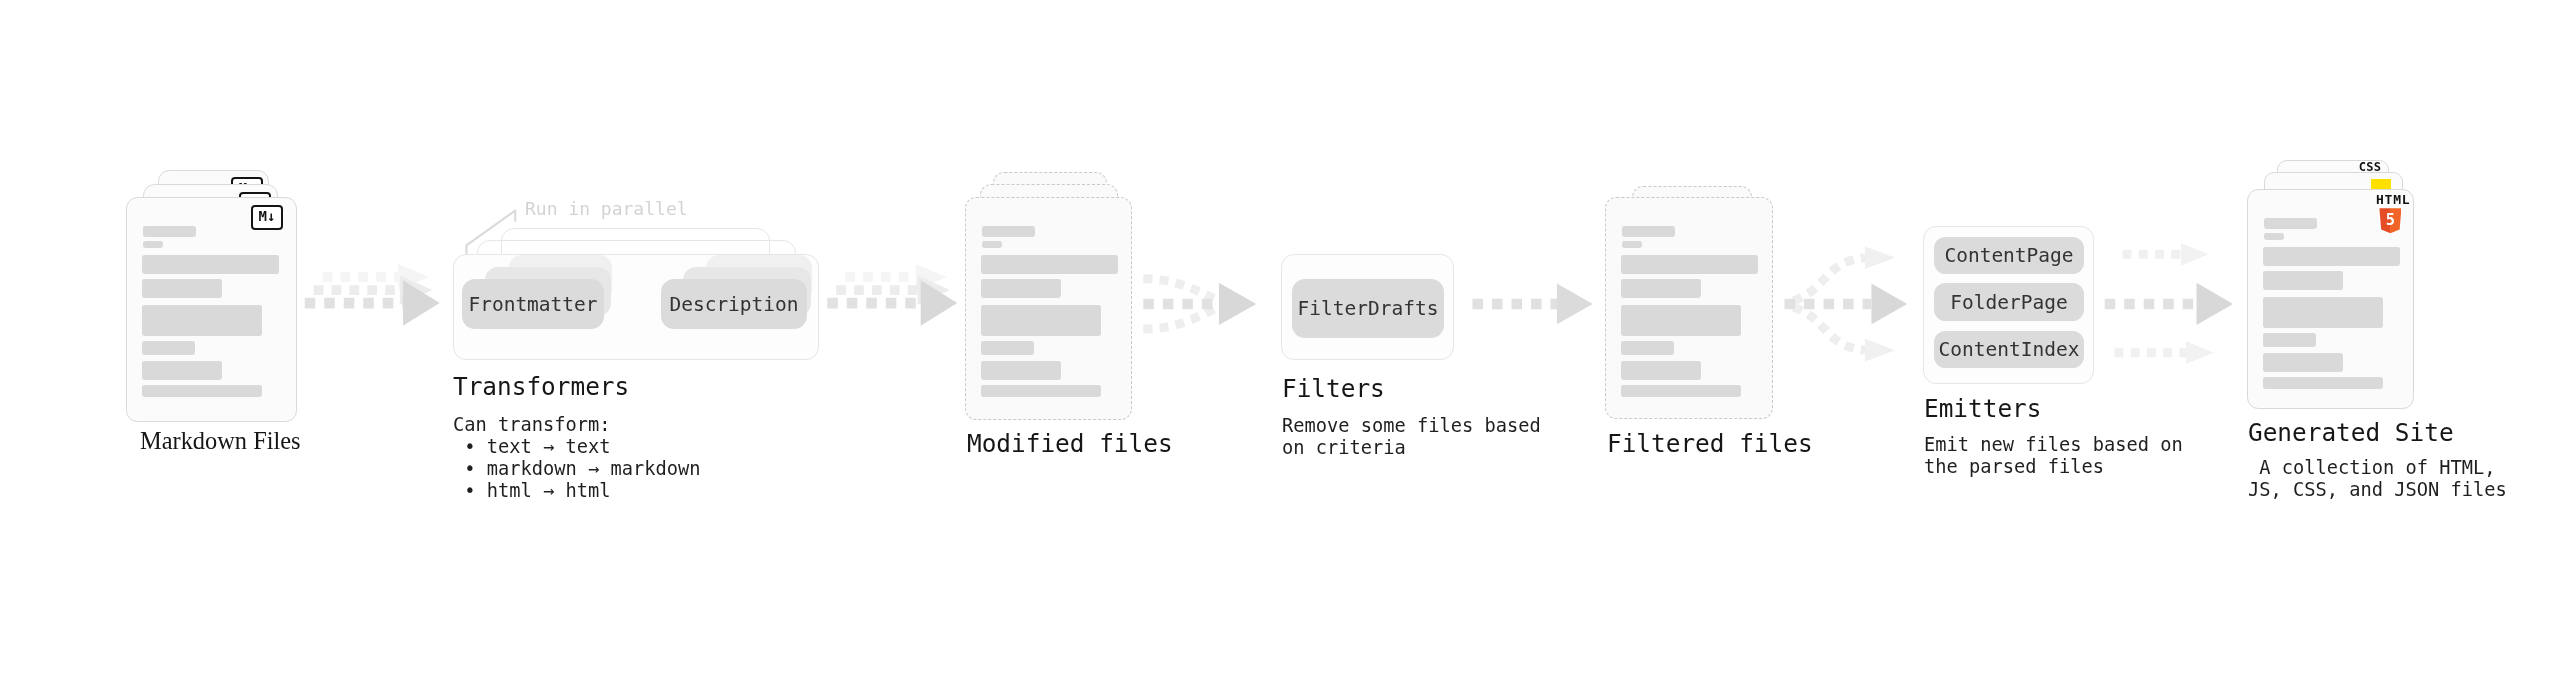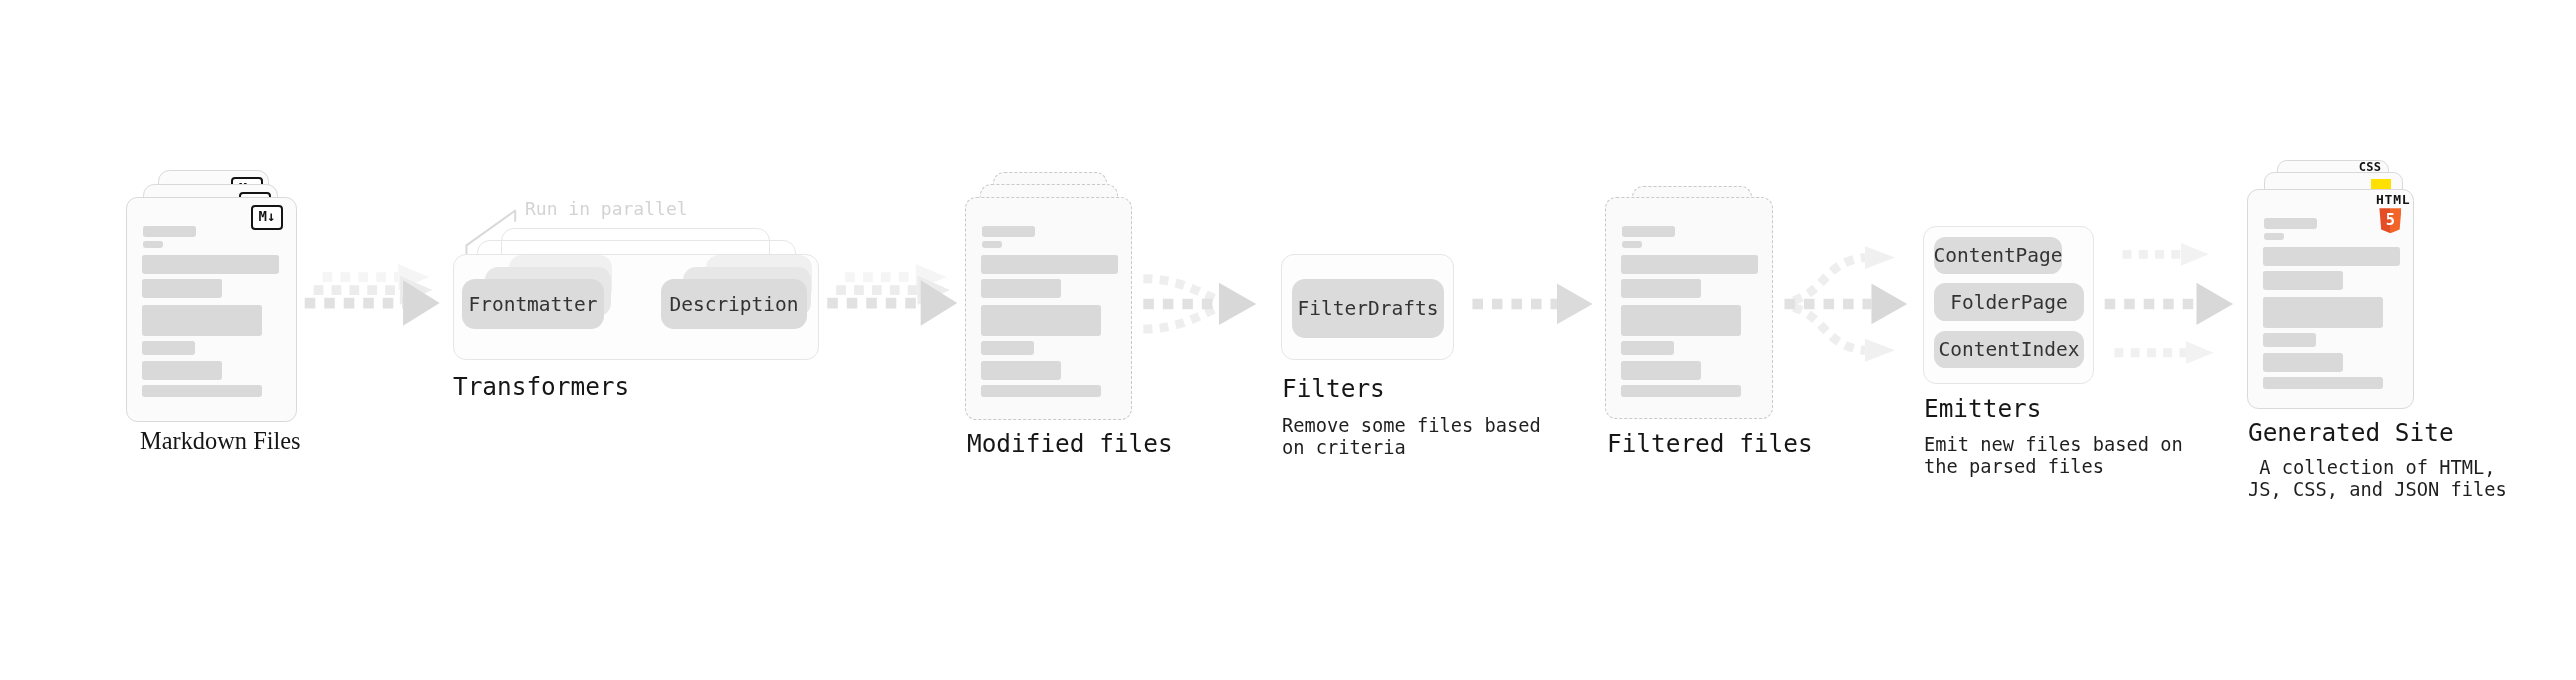--- a/index.html
+++ b/index.html
@@ -145,20 +145,24 @@
 
   <div class="gpill2" style="left:509px;top:255px;width:103px;height:47px;"></div>
   <div class="gpill1" style="left:485px;top:267px;width:126px;height:49px;"></div>
   <div class="pill" style="left:462px;top:279px;width:142px;height:50px;">Frontmatter</div>
 
   <div class="gpill2" style="left:706px;top:255px;width:106px;height:47px;"></div>
   <div class="gpill1" style="left:683px;top:267px;width:128px;height:49px;"></div>
   <div class="pill" style="left:661px;top:279px;width:146px;height:50px;">Description</div>
 
   <div class="title" style="left:453px;top:373px;">Transformers</div>
+  <div class="desc" style="left:453px;top:414px;">Can transform:
+ • text → text
+ • markdown → markdown
+ • html → html</div>
 
   <div class="card dashed ghost" style="left:993px;top:172px;width:114px;height:41px;"></div>
   <div class="card dashed ghost" style="left:980px;top:184px;width:138px;height:41px;"></div>
   <div class="card dashed front" style="left:965px;top:197px;width:167px;height:223px;">
       <div class="bar b1"></div>
       <div class="bar b2"></div>
       <div class="bar b3"></div>
       <div class="bar b4"></div>
       <div class="bar b5"></div>
       <div class="bar b6"></div>
@@ -180,21 +184,21 @@
       <div class="bar b3"></div>
       <div class="bar b4"></div>
       <div class="bar b5"></div>
       <div class="bar b6"></div>
       <div class="bar b7"></div>
       <div class="bar b8"></div>
     </div>
   <div class="title" style="left:1607px;top:430px;">Filtered files</div>
 
   <div class="box frontbox" style="left:1923px;top:226px;width:171px;height:158px;"></div>
-  <div class="pill" style="left:1934px;top:237px;width:128px;height:37px;border-radius:11.4px;">ContentPage</div>
+  <div class="pill" style="left:1934px;top:237px;width:150px;height:37px;border-radius:11.4px;">ContentPage</div>
   <div class="pill" style="left:1934px;top:283px;width:150px;height:38px;border-radius:11.4px;">FolderPage</div>
   <div class="pill" style="left:1934px;top:331px;width:150px;height:37px;border-radius:11.4px;">ContentIndex</div>
   <div class="title" style="left:1924px;top:395px;">Emitters</div>
   <div class="desc" style="left:1924px;top:434px;">Emit new files based on
 the parsed files</div>
 
   <div class="card ghost" style="left:2277px;top:160px;width:112px;height:45px;border-radius:9.8px;">
     <div class="cssbadge" style="right:6.5px;top:3.3px;">
       <div class="csstext">CSS</div>
       <div class="cssbar"></div>

